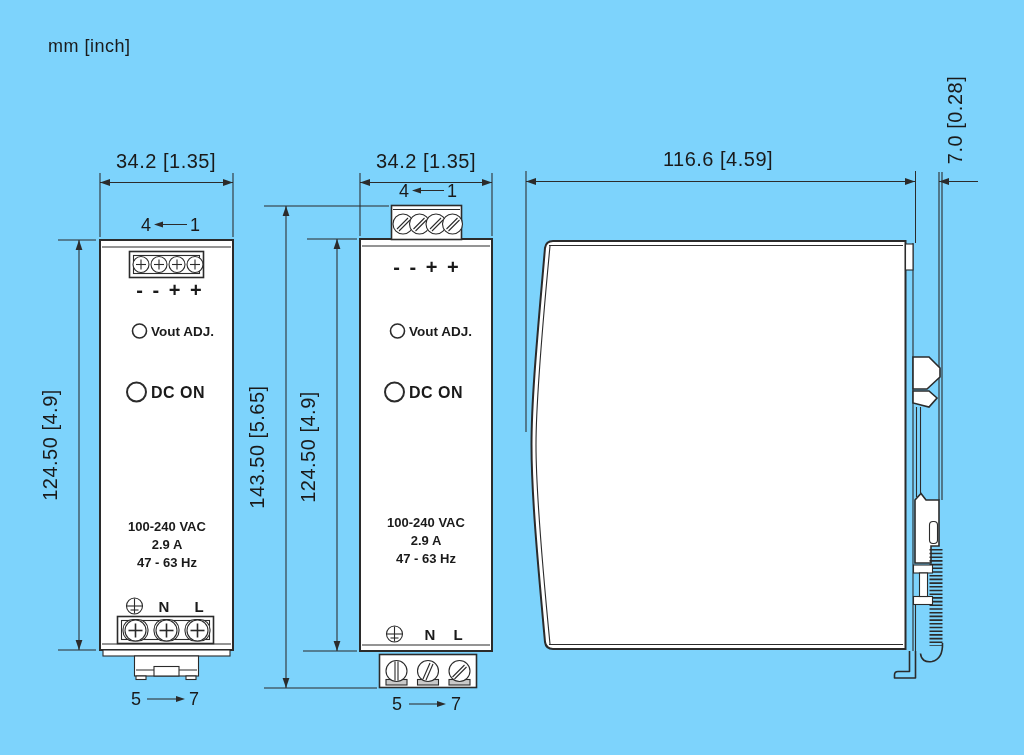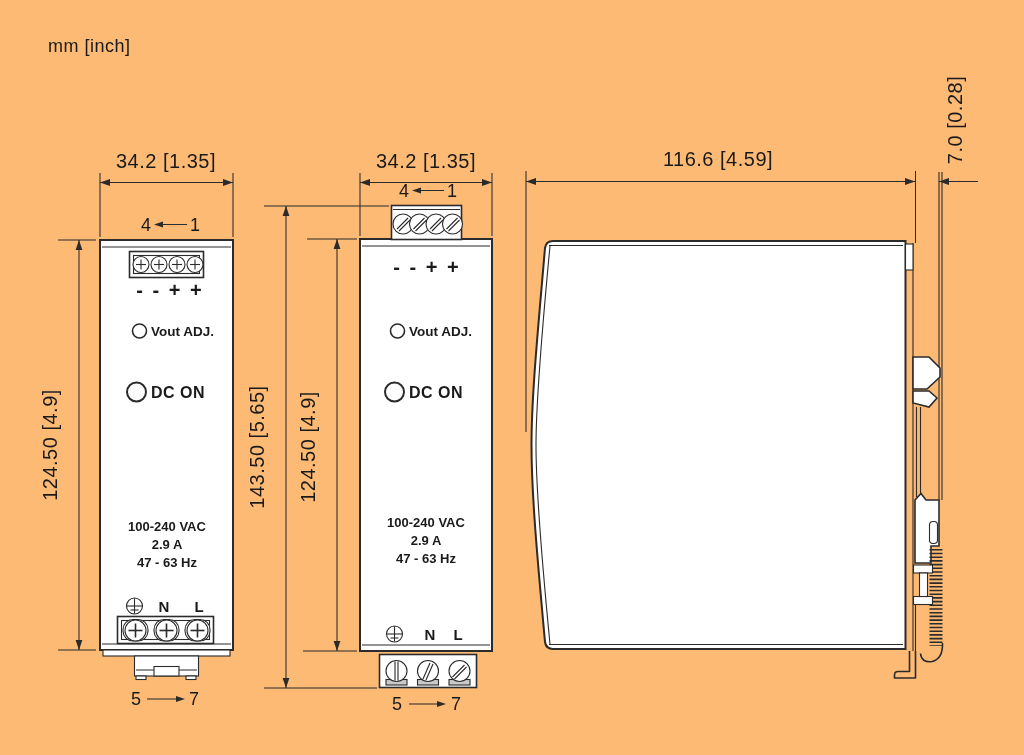--- a/index.html
+++ b/index.html
@@ -1,19 +1,19 @@
 <!DOCTYPE html>
 <html><head>
 <meta charset="utf-8">
 <style>
   html,body{margin:0;padding:0;background:#ffffff;}
   .sheet{
     position:relative;
     width:1024px;height:755px;
-    background:#fdba74;
+    background:#7dd3fc;
     font-family:"Liberation Sans", sans-serif;
     overflow:hidden;
   }
   svg{display:block}
   .ln   {stroke:#2b2b2b;fill:none;stroke-width:2;}
   .ln-m {stroke:#2b2b2b;fill:none;stroke-width:1.6;}
   .ln-t {stroke:#2b2b2b;fill:none;stroke-width:1.1;}
   .dim  {stroke:#2b2b2b;fill:none;stroke-width:1.05;}
   .arr  {fill:#2b2b2b;stroke:none;}
   .wfill{fill:#ffffff;}

